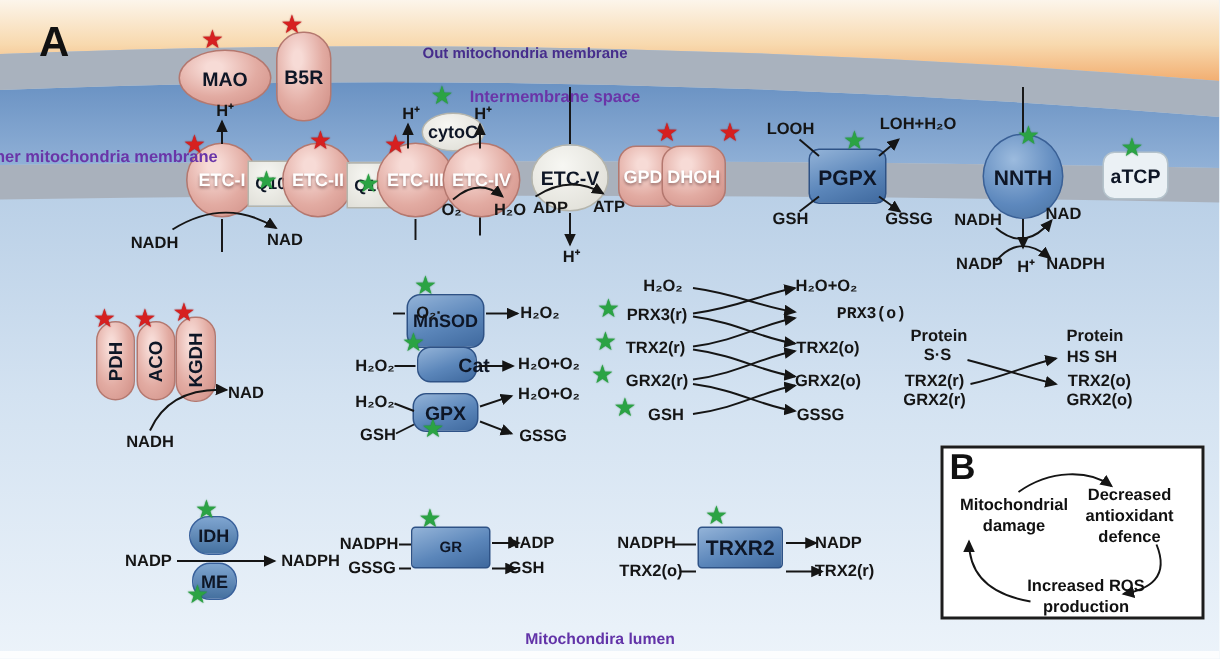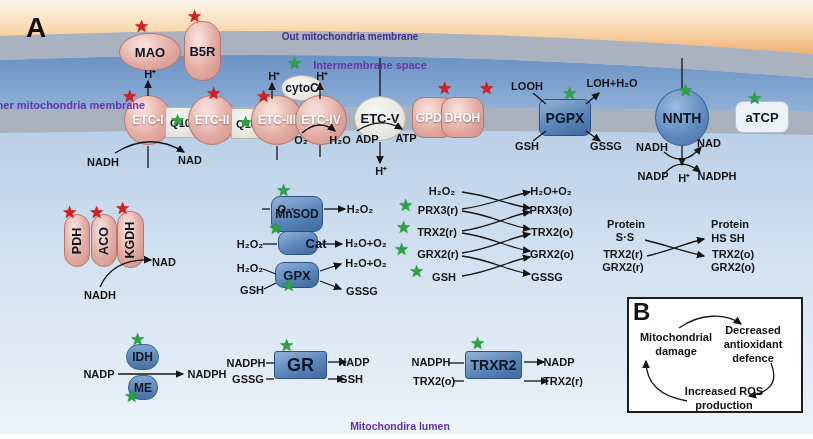--- a/index.html
+++ b/index.html
@@ -175,21 +175,21 @@
   </div>
   <div class="shape pink rr12" style="left:441px;top:97px;width:43px;height:41px;">
     <span class="wlabel">DHOH</span>
   </div>
   <div class="shape bluebox rr7" style="left:539px;top:99px;width:52px;height:37px;">
     <span class="blabel" style="font-size:14px;">PGPX</span>
   </div>
   <div class="shape ell" style="left:655px;top:89px;width:54px;height:57px;background:radial-gradient(circle at 38% 30%,#9cbbde,#5d88bd 60%,#48719f);border:1.5px solid #3a6096;">
     <span class="blabel" style="font-size:14px;">NNTH</span>
   </div>
-  <div class="shape atcp" style="left:735px;top:101px;width:54px;height:32px;border-radius:8px;">
+  <div class="shape atcp" style="left:735px;top:101px;width:44px;height:32px;border-radius:8px;">
     <span class="blabel" style="font-size:13px;">aTCP</span>
   </div>
 
   <div class="shape pink" style="left:64px;top:214px;width:26px;height:53px;border-radius:13px;">
     <span class="blabel vert">PDH</span>
   </div>
   <div class="shape pink" style="left:91px;top:214px;width:26px;height:53px;border-radius:13px;">
     <span class="blabel vert">ACO</span>
   </div>
   <div class="shape pink" style="left:117px;top:211px;width:27px;height:57px;border-radius:13px;">
@@ -205,21 +205,21 @@
   <div class="shape bluebox rr9" style="left:275px;top:262px;width:44px;height:26px;">
     <span class="blabel" style="font-size:13px;">GPX</span>
   </div>
   <div class="shape bluepill rr14" style="left:126px;top:344px;width:33px;height:26px;">
     <span class="blabel" style="font-size:12px;">IDH</span>
   </div>
   <div class="shape bluepill rr12" style="left:128px;top:375px;width:30px;height:25px;">
     <span class="blabel" style="font-size:12px;">ME</span>
   </div>
   <div class="shape bluebox rr3" style="left:274px;top:351px;width:53px;height:28px;">
-    <span class="blabel" style="font-size:18px;">GR</span>
+    <span class="blabel" style="font-size:10px;">GR</span>
   </div>
   <div class="shape bluebox rr3" style="left:465px;top:351px;width:57px;height:28px;">
     <span class="blabel" style="font-size:14px;">TRXR2</span>
   </div>
 
   <span class="lbl" style="left:150px;top:73px;">H⁺</span>
   <span class="lbl" style="left:274px;top:75px;">H⁺</span>
   <span class="lbl" style="left:322px;top:75px;">H⁺</span>
   <span class="lbl" style="left:103px;top:162px;">NADH</span>
   <span class="lbl" style="left:190px;top:160px;">NAD</span>
@@ -246,21 +246,21 @@
   <span class="lbl" style="left:250px;top:244px;">H₂O₂</span>
   <span class="lbl" style="left:366px;top:243px;">H₂O+O₂</span>
   <span class="lbl" style="left:250px;top:268px;">H₂O₂</span>
   <span class="lbl" style="left:252px;top:290px;">GSH</span>
   <span class="lbl" style="left:366px;top:263px;">H₂O+O₂</span>
   <span class="lbl" style="left:362px;top:291px;">GSSG</span>
 
   <span class="lbl" style="left:442px;top:191px;">H₂O₂</span>
   <span class="lbl" style="left:551px;top:191px;">H₂O+O₂</span>
   <span class="lbl" style="left:438px;top:210px;">PRX3(r)</span>
-  <span class="lbl" style="left:551px;top:210px;">PRX3(o)</span>
+  <span class="lbl" style="left:581px;top:210px;font-family:Liberation Mono, monospace;">PRX3(o)</span>
   <span class="lbl" style="left:437px;top:232px;">TRX2(r)</span>
   <span class="lbl" style="left:552px;top:232px;">TRX2(o)</span>
   <span class="lbl" style="left:438px;top:254px;">GRX2(r)</span>
   <span class="lbl" style="left:552px;top:254px;">GRX2(o)</span>
   <span class="lbl" style="left:444px;top:277px;">GSH</span>
   <span class="lbl" style="left:547px;top:277px;">GSSG</span>
 
   <span class="lbl" style="left:626px;top:224px;">Protein</span>
   <span class="lbl" style="left:625px;top:237px;">S·S</span>
   <span class="lbl" style="left:623px;top:254px;">TRX2(r)</span>

